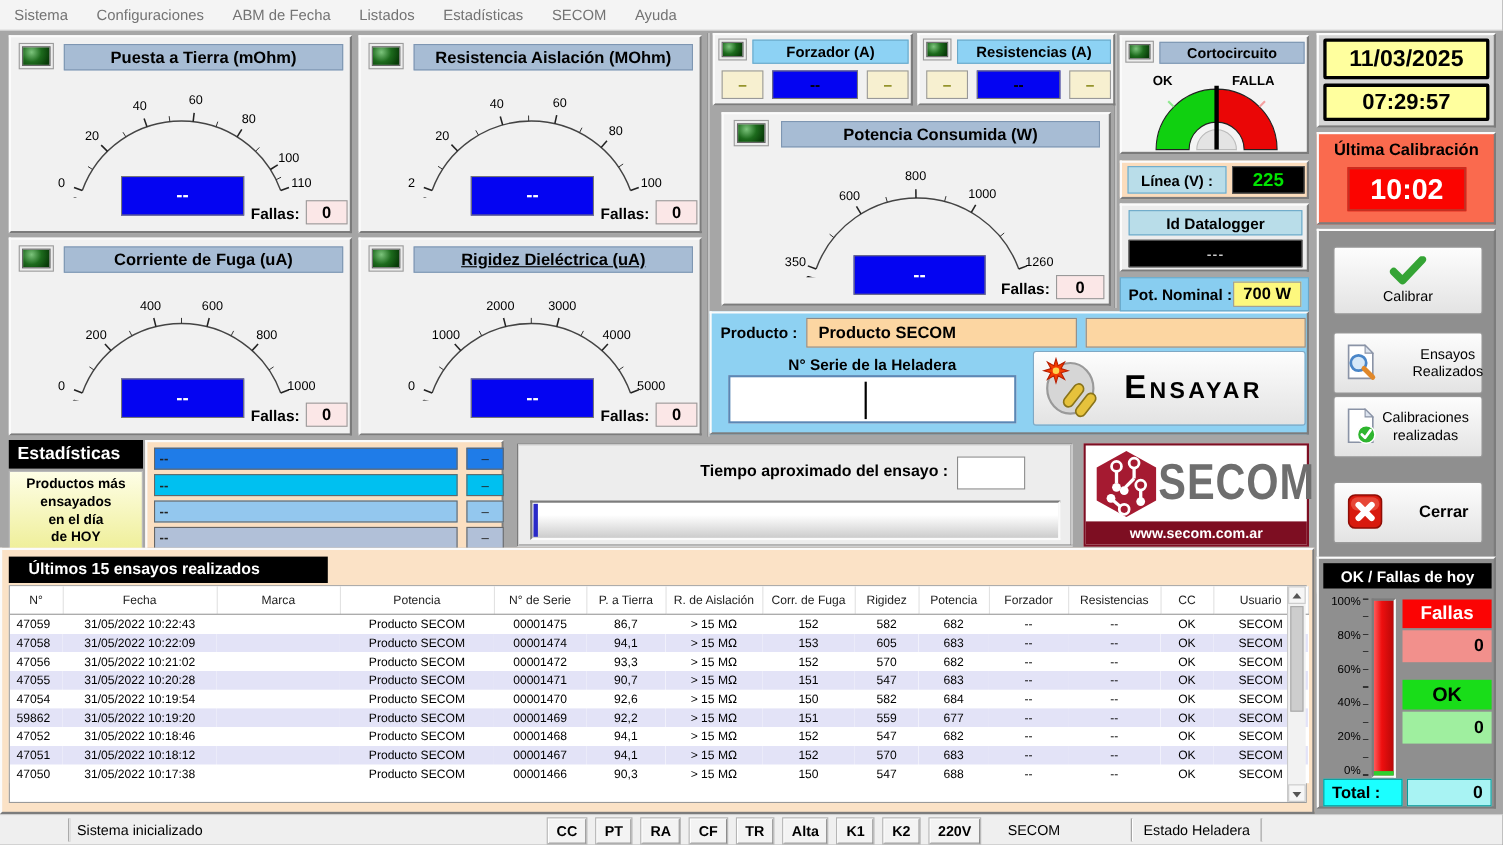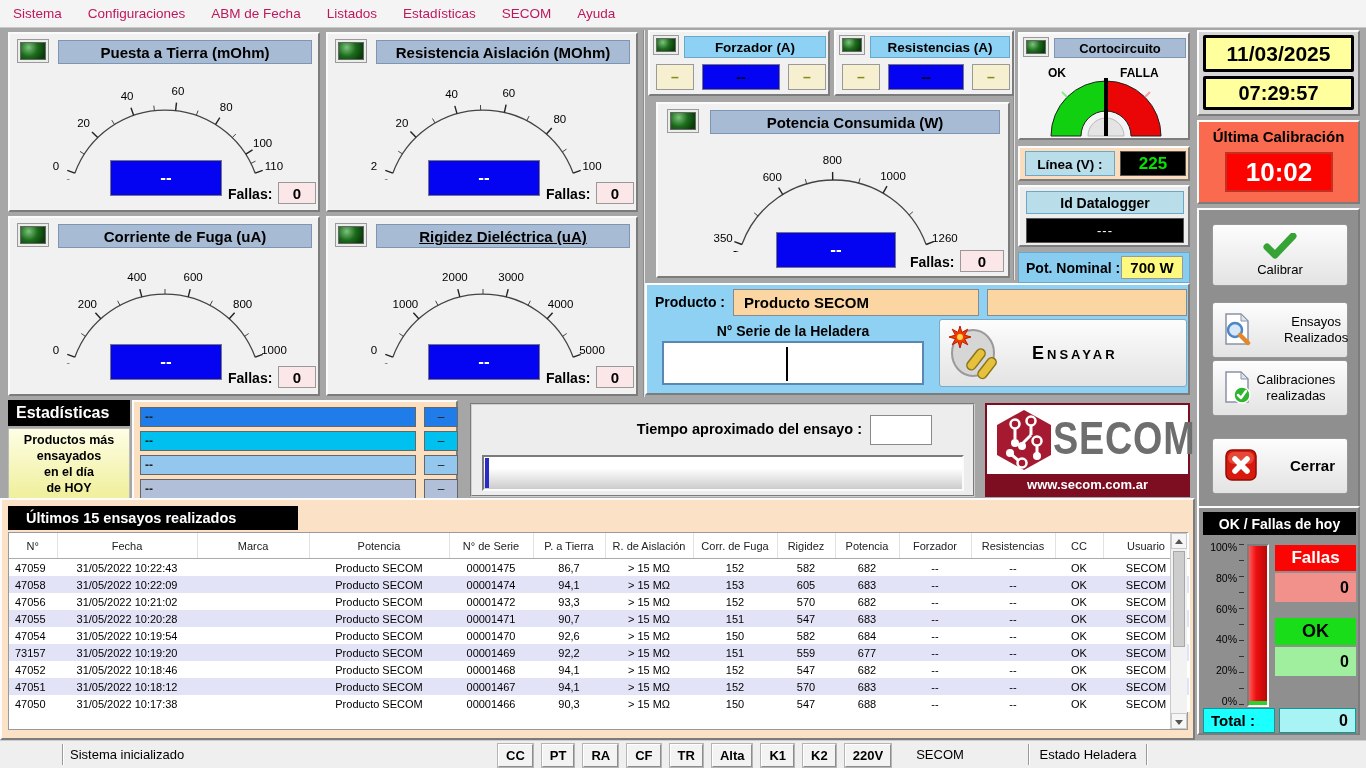--- a/index.html
+++ b/index.html
@@ -6,21 +6,21 @@
   body{width:1366px;height:768px;overflow:hidden;background:#a6a6a6;
        font-family:"Liberation Sans",sans-serif;position:relative;}
   .abs{position:absolute;box-sizing:border-box;}
   .raised{border-top:2px solid #fbfbfb;border-left:2px solid #fbfbfb;
           border-right:2px solid #7c7c7c;border-bottom:2px solid #7c7c7c;}
   .sunken{border-top:2px solid #7c7c7c;border-left:2px solid #7c7c7c;
           border-right:2px solid #fbfbfb;border-bottom:2px solid #fbfbfb;}
   
   .menubar{left:0;top:0;width:1366px;height:28px;background:#f4f4f4;
            border-bottom:1px solid #c9c9c9;display:flex;align-items:center;}
-  .menu-item{padding:0 13px;font-size:13.5px;color:#be185d;height:28px;line-height:28px;cursor:default;}
+  .menu-item{padding:0 13px;font-size:13.5px;color:#737373;height:28px;line-height:28px;cursor:default;}
   
   .gpanel{background:#f1f1f1;}
   .led{width:26px;height:18px;border:1px solid #666;
        background:radial-gradient(circle at 32% 28%, #7cc47c 0%, #1d6b1d 45%, #083c08 85%);
        box-shadow:0 0 0 2px #ececec,0 0 0 3px #9a9a9a;}
   .led.small{width:20px;height:14px;}
   .gtitle{background:#a7bcd4;border:1px solid #7e96b2;font-weight:bold;
           text-align:center;color:#000;}
   .vdisp{background:#0404f2;border:1px solid #777;color:#fff;font-weight:bold;
          display:flex;align-items:center;justify-content:center;}
@@ -251,21 +251,21 @@
       <svg width="62" height="56" viewBox="0 0 62 56">
         <ellipse cx="27" cy="29" rx="21" ry="23" fill="#d6d6d6" stroke="#9a9a9a" stroke-width="2"></ellipse>
         <g transform="rotate(38 34 36)">
           <rect x="26" y="26" width="9" height="24" rx="4.5" fill="#e6c23c" stroke="#8a741a" stroke-width="1.5"></rect>
           <rect x="40" y="26" width="9" height="24" rx="4.5" fill="#e6c23c" stroke="#8a741a" stroke-width="1.5"></rect>
         </g>
         <polygon points="25,13 18.6,11.1 21.8,5.2 15.9,8.4 14,2 12.1,8.4 6.2,5.2 9.4,11.1 3,13 9.4,14.9 6.2,20.8 12.1,17.6 14,24 15.9,17.6 21.8,20.8 18.6,14.9" fill="#f43b00" stroke="#b81e00" stroke-width="1"></polygon>
         <circle cx="14" cy="13" r="3" fill="#ffd34d"></circle>
       </svg>
     </span>
-    <span style="font-variant:small-caps;font-weight:bold;font-size:18px;letter-spacing:3px;margin-left:24px;">Ensayar</span>
+    <span style="font-variant:small-caps;font-weight:bold;font-size:30px;letter-spacing:3px;margin-left:14px;">Ensayar</span>
   </button>
 </div>
 
 <div class="abs gpanel raised" style="left:1018px;top:32px;width:172px;height:108px;background:#f4f4f4;">
   <div class="abs led small" style="left:6px;top:6px;"></div>
   <div class="abs gtitle" style="left:34px;top:4px;width:132px;height:20px;font-size:13px;line-height:20px;">Cortocircuito</div>
   <div class="abs" style="left:28px;top:32px;font-weight:bold;font-size:12px;">OK</div>
   <div class="abs" style="left:100px;top:32px;font-weight:bold;font-size:12px;">FALLA</div>
   <div class="abs" style="left:8px;top:28px;width:156px;height:76px;">
     <svg width="156" height="76" viewBox="0 0 156 76">
@@ -526,21 +526,21 @@
           <td>&gt; 15 MΩ</td>
           <td>150</td>
           <td>582</td>
           <td>684</td>
           <td>--</td>
           <td>--</td>
           <td>OK</td>
           <td>SECOM</td>
         </tr>
         <tr>
-          <td>73157</td>
+          <td>59862</td>
           <td>31/05/2022 10:19:20</td>
           <td></td>
           <td>Producto SECOM</td>
           <td>00001469</td>
           <td>92,2</td>
           <td>&gt; 15 MΩ</td>
           <td>151</td>
           <td>559</td>
           <td>677</td>
           <td>--</td>

